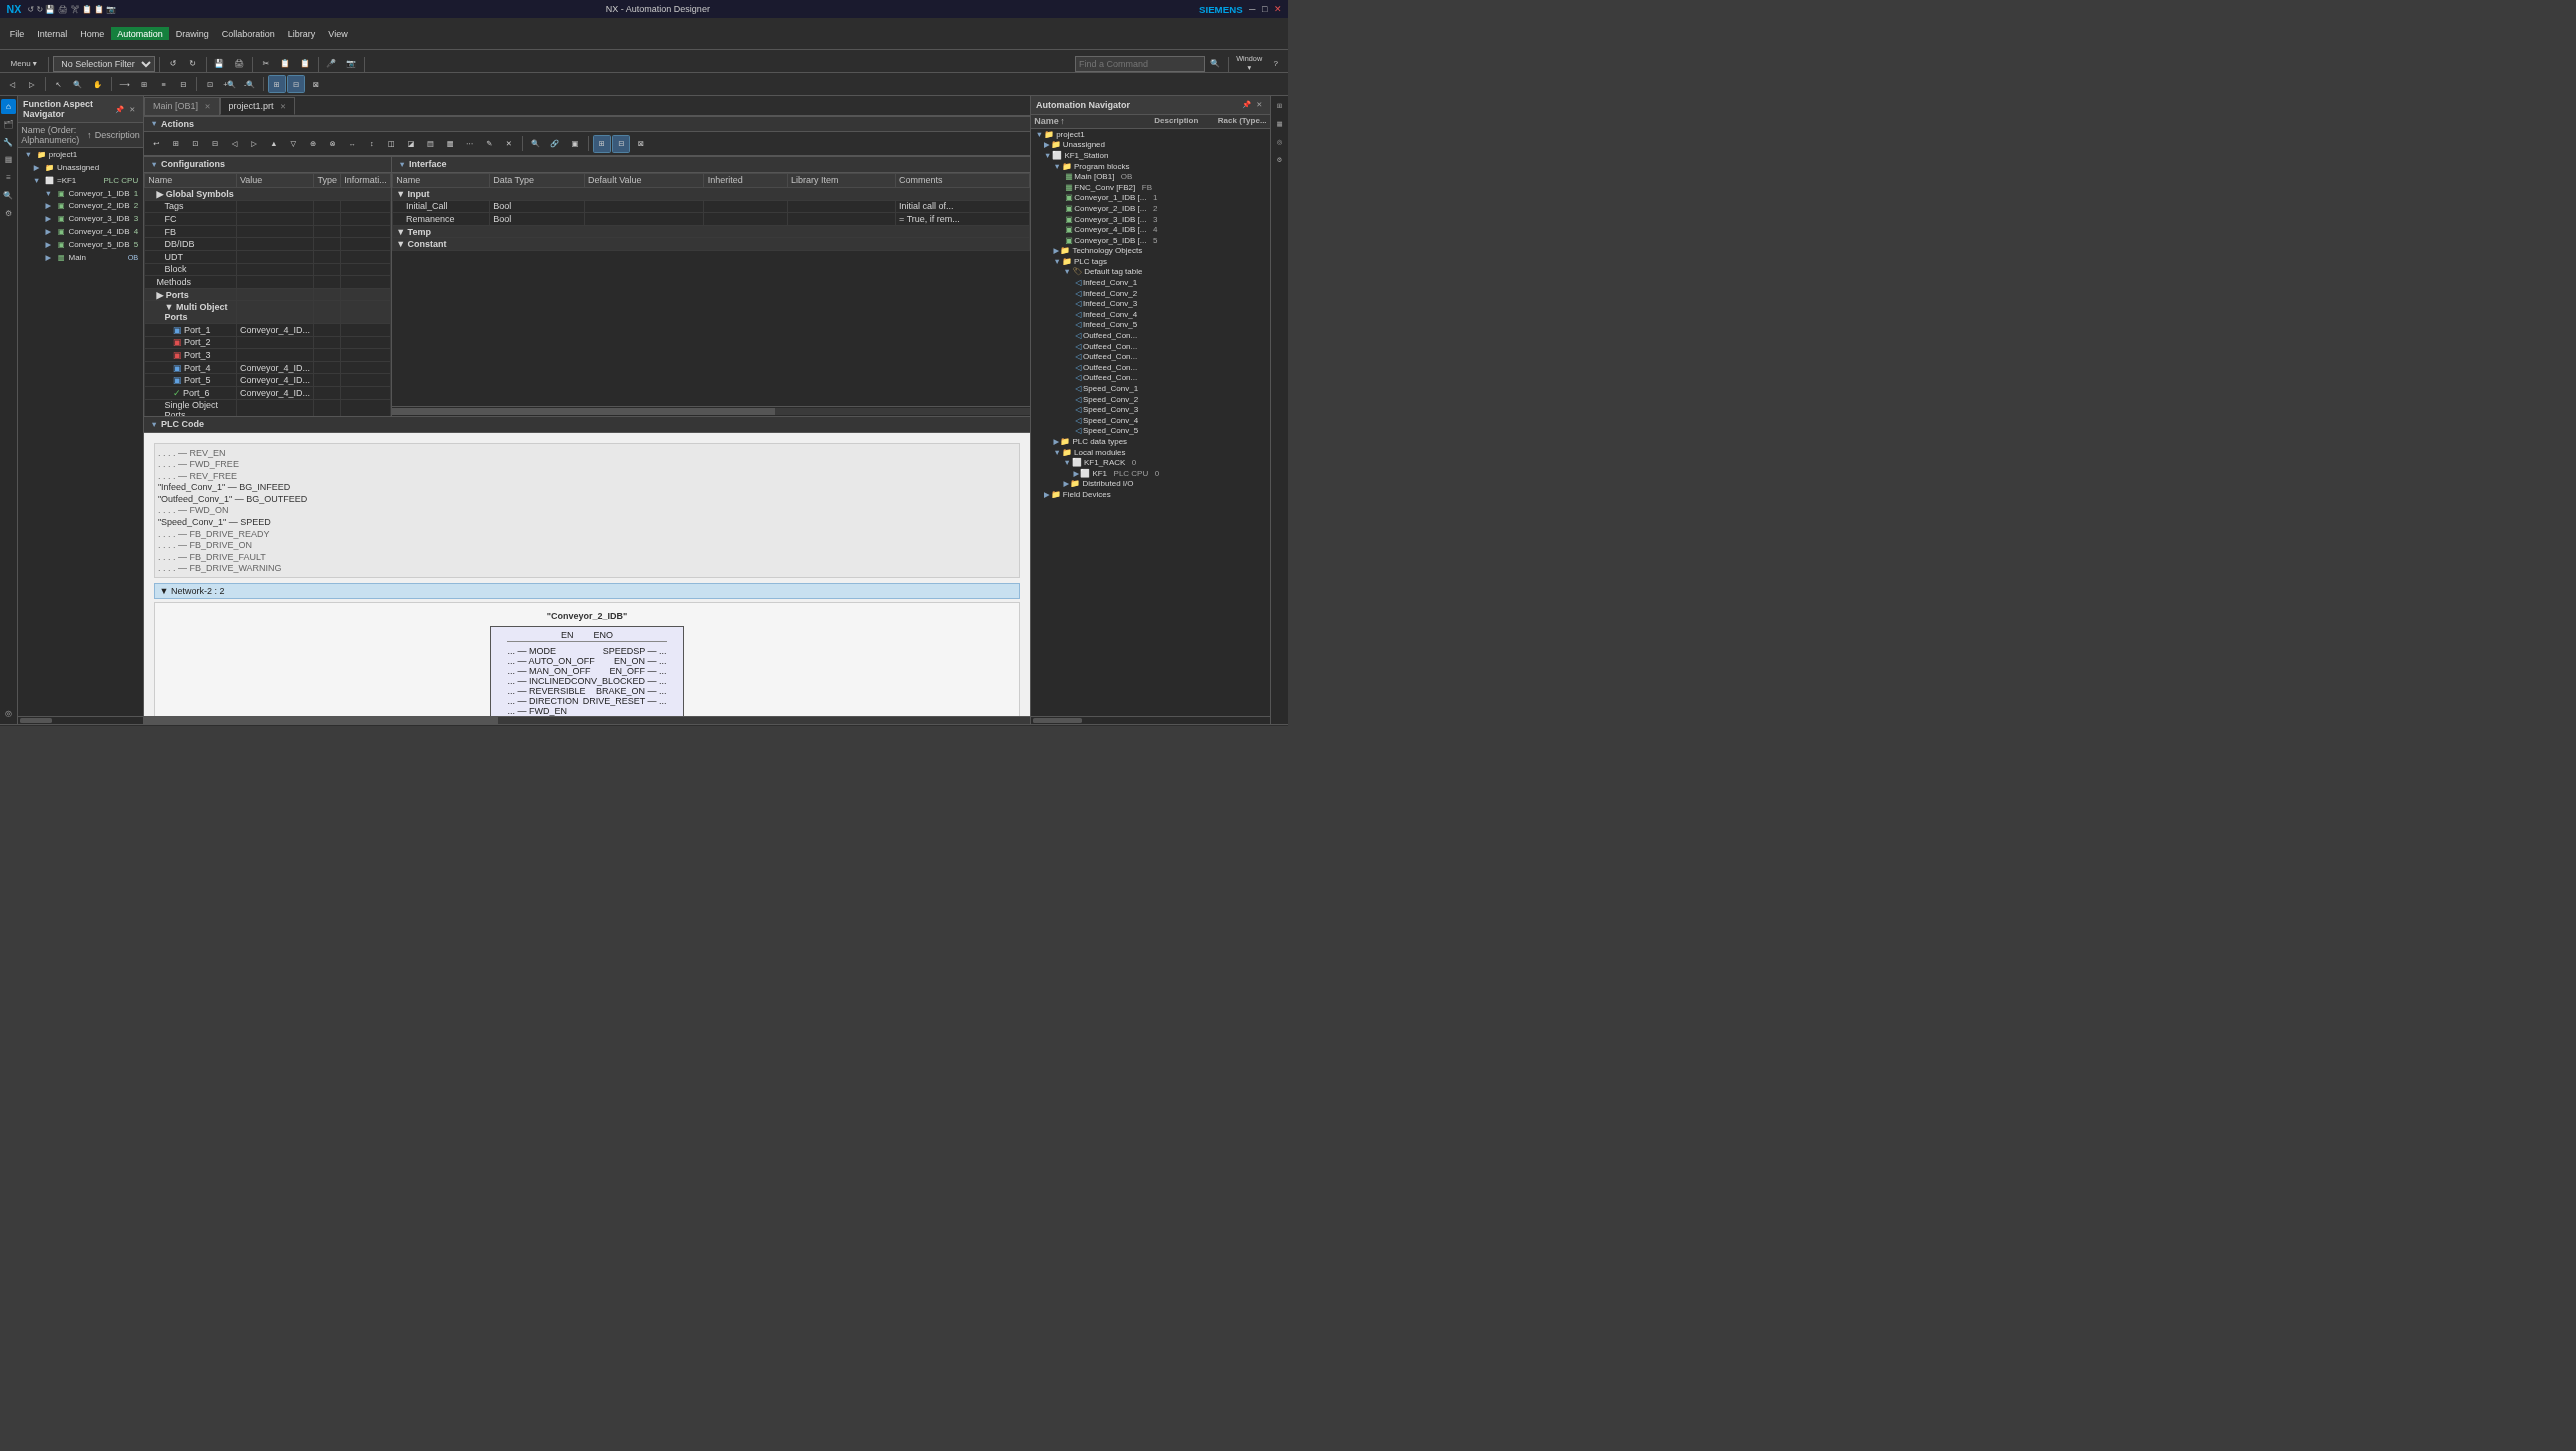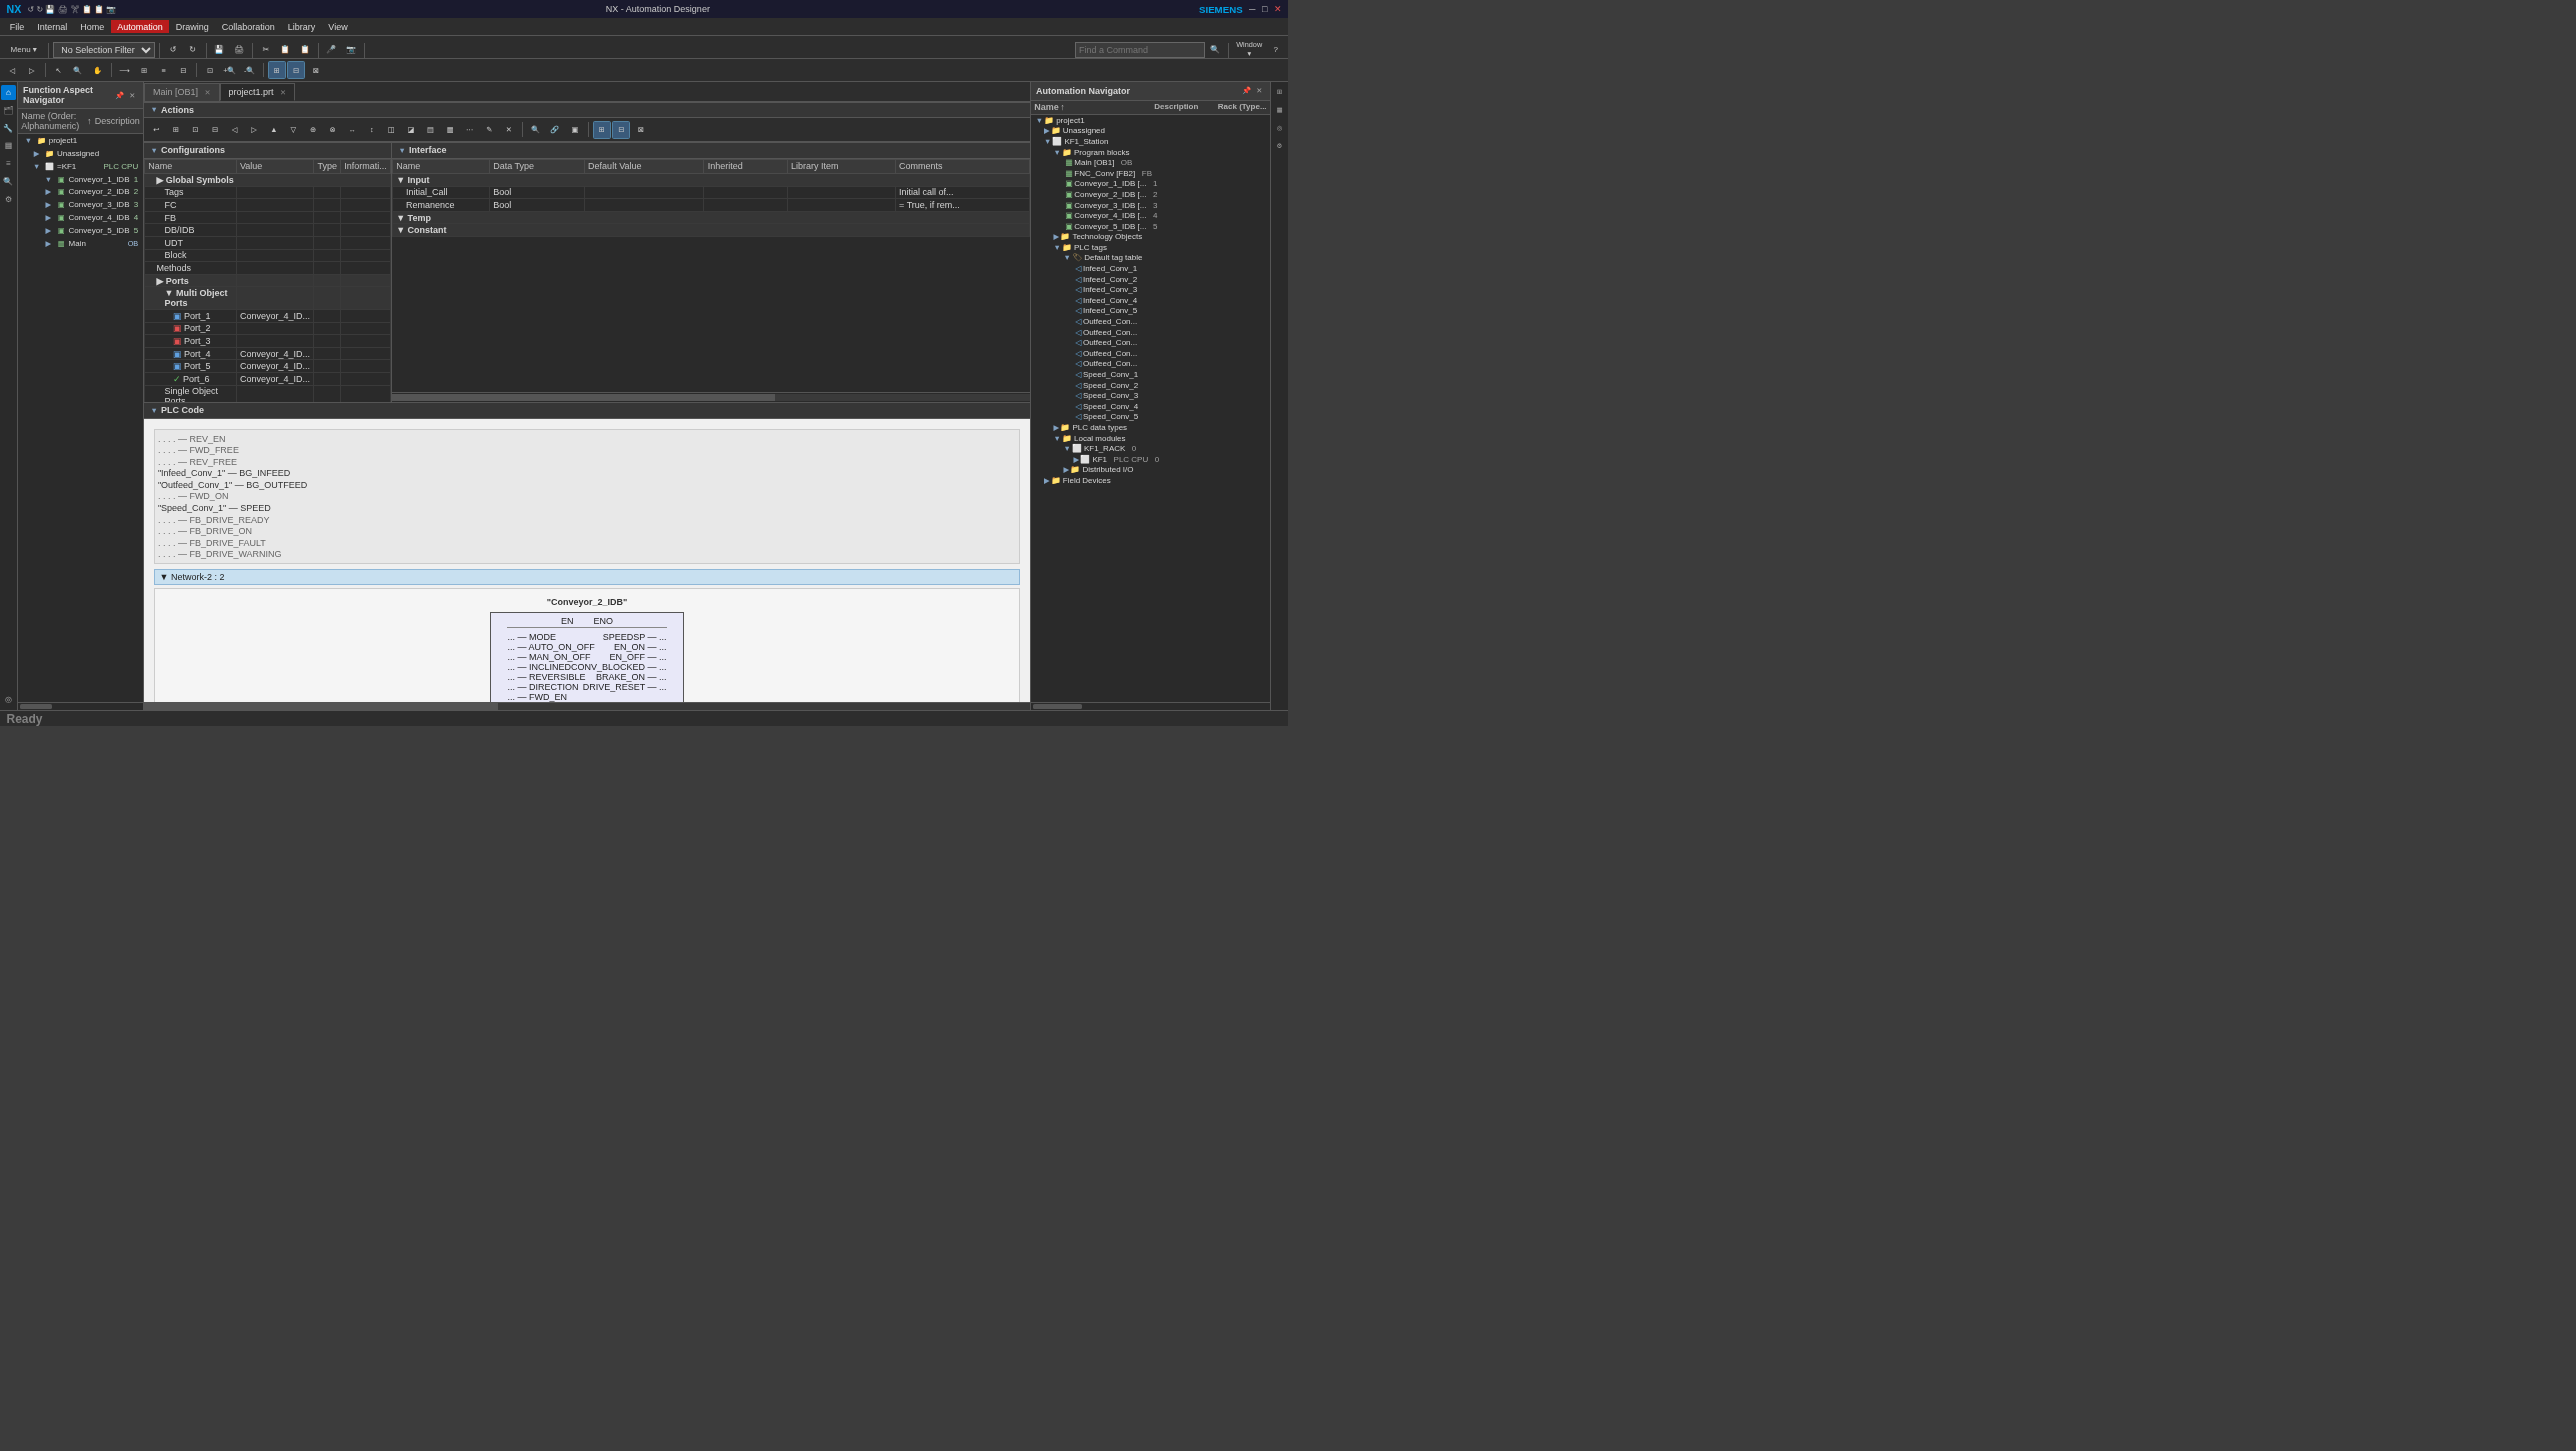--- a/index.html
+++ b/index.html
@@ -7,23 +7,23 @@
     
     
     .title-bar { background: #1a1a2e; height: 18px; display: flex; align-items: center; justify-content: space-between; padding: 0 6.5px; color: #c8c8c8; }
     .title-bar-left { display: flex; align-items: center; gap: 3.2px; }
     .title-bar-center { color: #c8c8c8; font-size: 9px; }
     .title-bar-right { display: flex; align-items: center; gap: 6.5px; color: #c0c0c0; }
     .title-logo { font-weight: bold; color: #00a0e3; font-size: 10.6px; margin-right: 3.2px; }
     .title-siemens { font-weight: bold; color: #00a0e3; font-size: 9.7px; }
     
     
-    .menu-bar { background: #2d2d2d; height: 18px; display: flex; align-items: center; padding: 0 3.2px; border-bottom: 0.8px solid #555; }
+    .menu-bar { background: #2d2d2d; height: 32px; display: flex; align-items: center; padding: 0 3.2px; border-bottom: 0.8px solid #555; }
     .menu-item { padding: 1.6px 6.5px; color: #d4d4d4; cursor: pointer; font-size: 9px; }
-    .menu-item.active { background: #b91c1c; color: white; }
+    .menu-item.active { background: #15803d; color: white; }
     
     
     .toolbar { background: #2d2d2d; height: 23px; display: flex; align-items: flex-end; padding: 0 3.2px; border-bottom: 0.8px solid #555; gap: 1.6px; }
     .toolbar-btn { width: 18px; height: 18px; background: transparent; border: 0.8px solid transparent; cursor: pointer; display: flex; align-items: center; justify-content: center; color: #c8c8c8; font-size: 8px; border-radius: 1.6px; }
     .toolbar-sep { width: 0.8px; height: 14.6px; background: #555; margin: 0 2.4px; }
     .filter-dropdown { background: #3c3c3c; border: 0.8px solid #666; color: #d4d4d4; height: 16px; padding: 0 3.2px; font-size: 9px; min-width: 97px; }
     
     
     .toolbar2 { background: #2d2d2d; height: 23px; display: flex; align-items: center; padding: 0 3.2px; border-bottom: 0.8px solid #555; gap: 1.6px; }
     

